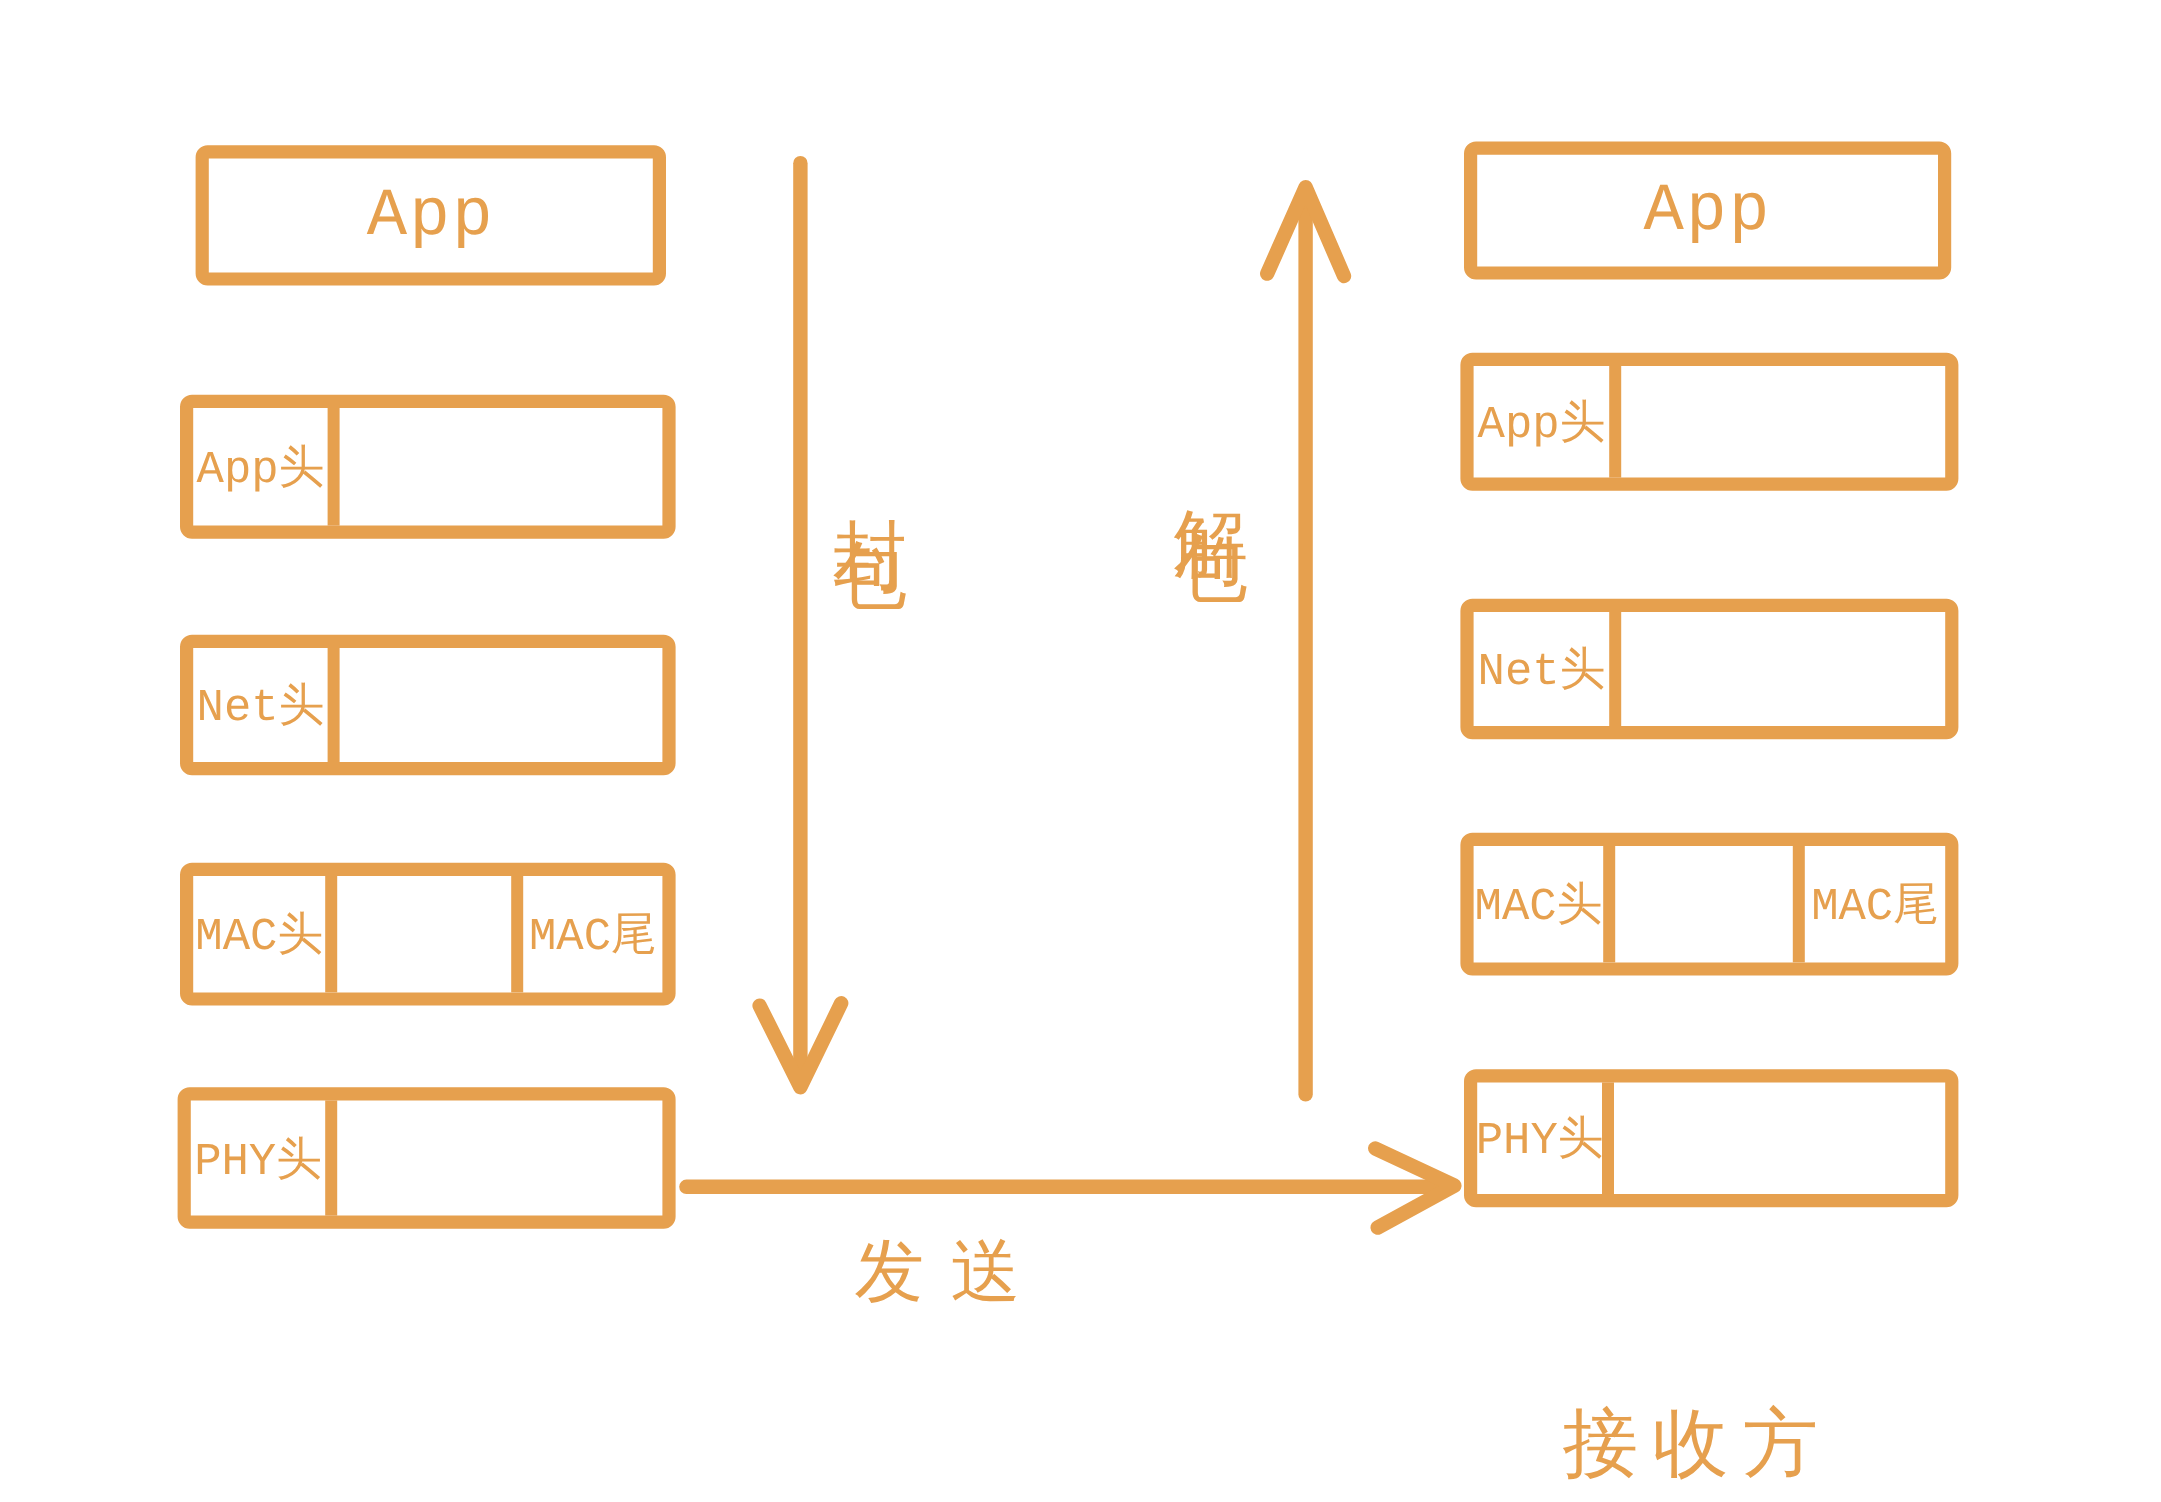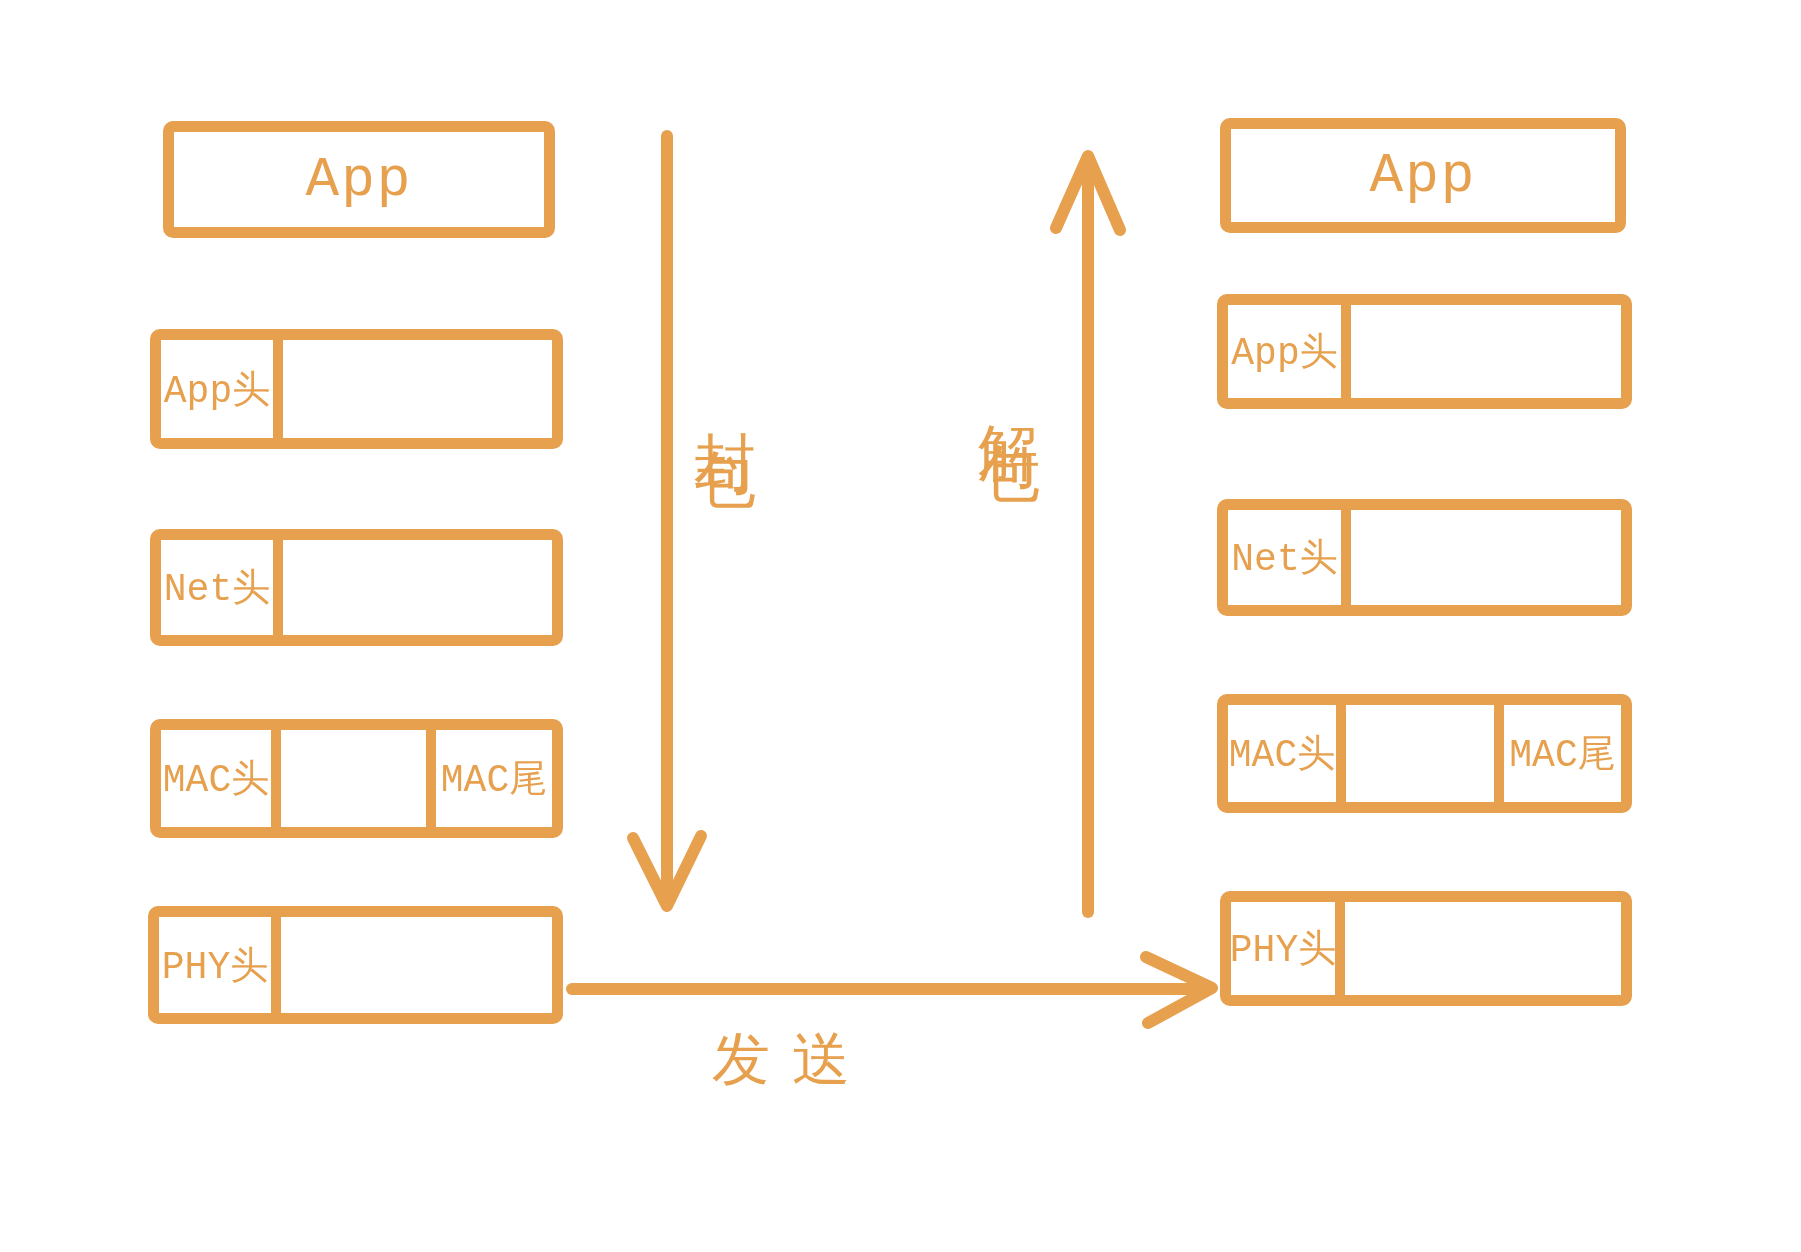--- a/index.html
+++ b/index.html
@@ -115,14 +115,15 @@
     <div class="comp body"></div>
   </div>
 
   <div class="vlabel" style="left:689px;top:346px">封包</div>
 
   <div class="vlabel" style="left:973px;top:340px">解包</div>
 
   <div class="hlabel" style="left:712px;top:985px">发送</div>
 
 
+  <div class="title" style="left:1302px;top:1124px">接收方</div>
 
 </div>
 
 </body></html>

